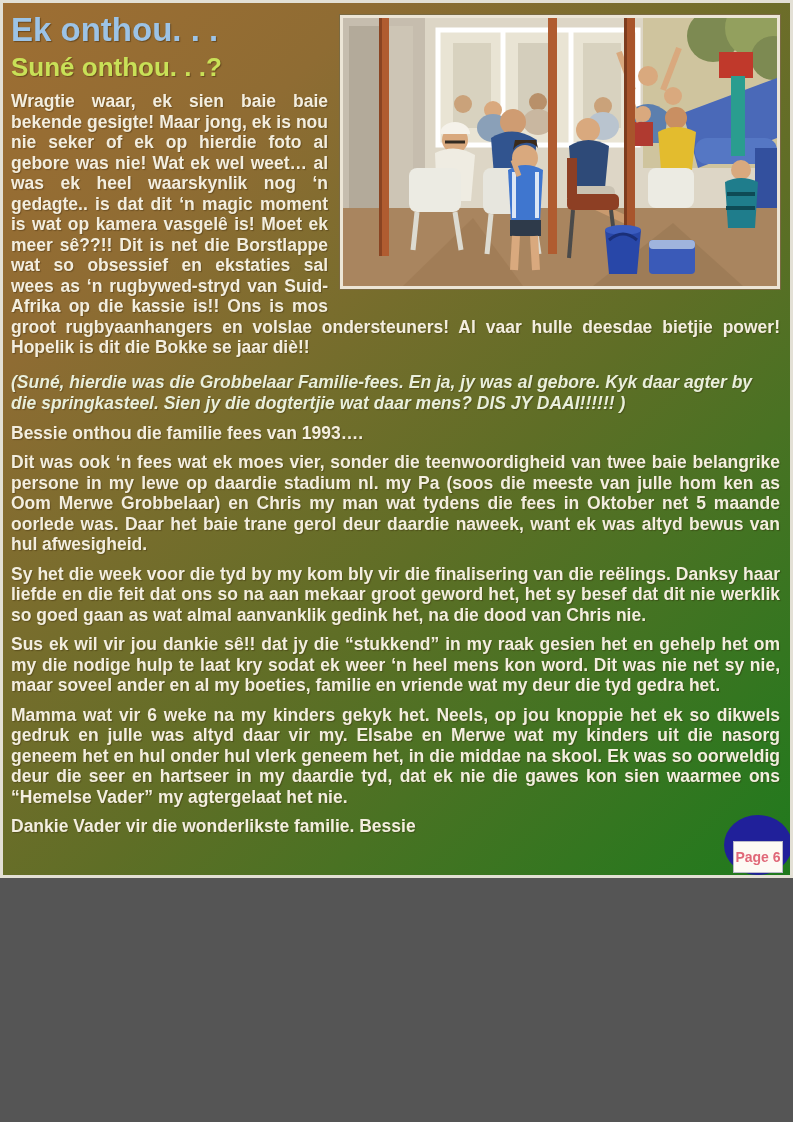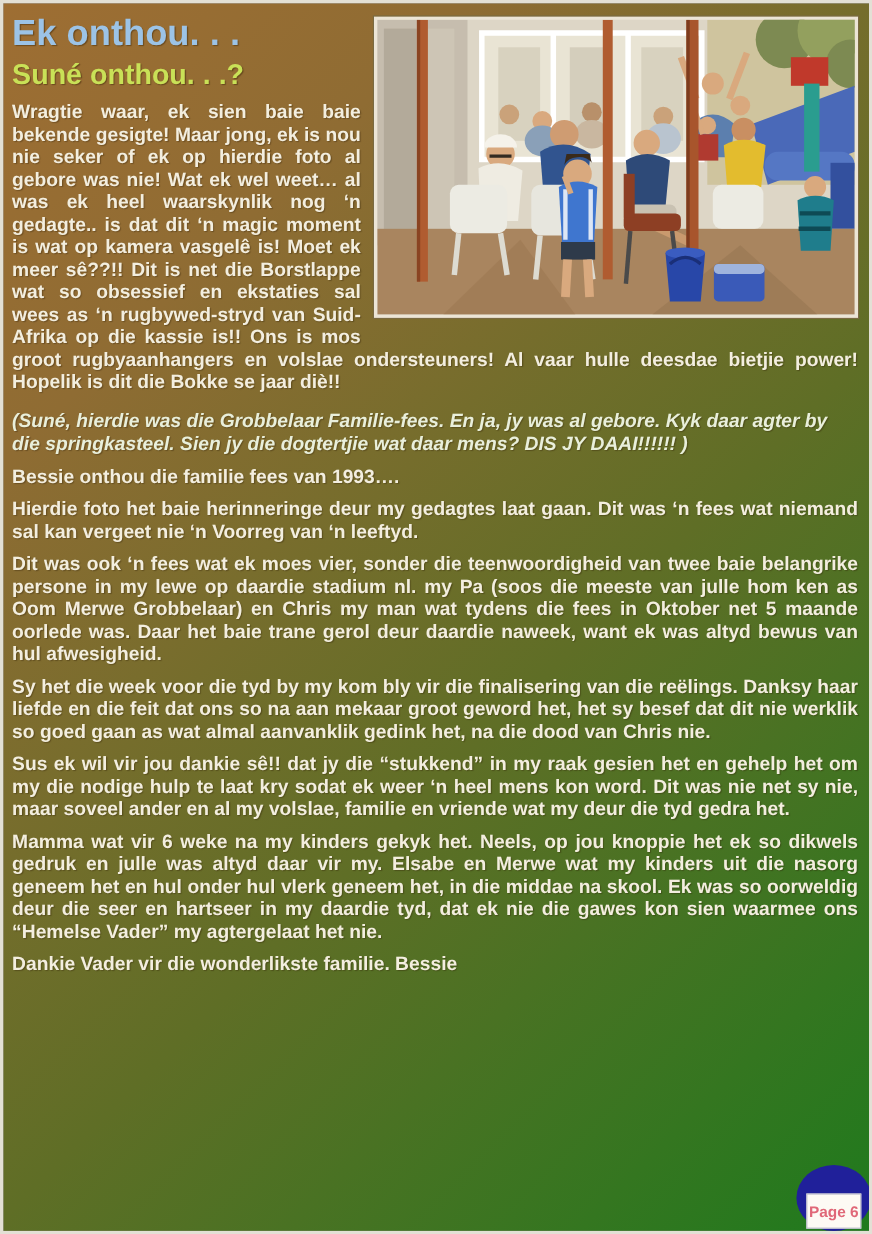--- a/index.html
+++ b/index.html
@@ -1,18 +1,18 @@
 <!DOCTYPE html>
 <html><head>
 <meta charset="utf-8">
 <style>
   html,body{margin:0;padding:0;background:#555;}
   .page{
     position:relative;
-    width:793px;height:1122px;
+    width:793px;height:878px;
     box-sizing:border-box;
     border:3px solid #e3e0d5;
     background:linear-gradient(135deg,#9e6e33 0%,#8f6c33 22%,#5f6e26 58%,#1f7a1d 100%);
     font-family:"Liberation Sans", sans-serif;
     font-weight:bold;
     overflow:hidden;
   }
   .content{padding:6px 10px 0 8px;}
   h1{
     margin:2px 0 4px 0;
@@ -190,24 +190,23 @@
     <h2>Suné onthou. . .?</h2>
 
     <p class="body just">Wragtie waar, ek sien baie baie bekende gesigte!  Maar jong, ek is nou nie seker of ek op hierdie foto al gebore was nie!  Wat ek wel weet… al was ek heel waarskynlik nog ‘n gedagte.. is dat dit ‘n magic moment is wat op kamera vasgelê is!  Moet ek meer sê??!!  Dit is net die Borstlappe wat so obsessief en ekstaties sal wees as ‘n rugbywed-stryd van Suid-Afrika op die kassie is!!  Ons is mos groot rugbyaanhangers en volslae ondersteuners!  Al vaar hulle deesdae bietjie power!  Hopelik is dit die Bokke se jaar diè!!</p>
 
     <p class="note">(Suné, hierdie was die Grobbelaar Familie-fees.  En ja, jy was al gebore.  Kyk daar agter by die springkasteel.  Sien jy die dogtertjie wat daar mens?  DIS JY DAAI!!!!!! )</p>
 
     <div class="clear"></div>
 
 
     <p class="body">Bessie onthou die familie fees van 1993….</p>
-    <p class="body just">Hierdie foto het baie herinneringe deur my gedagtes laat gaan. Dit was ‘n fees wat niemand sal kan vergeet  nie ‘n Voorreg van ‘n leeftyd.</p>
     <p class="body just">Dit was ook ‘n fees wat ek moes vier, sonder die teenwoordigheid van twee baie belangrike persone in my lewe op daardie stadium nl.  my Pa (soos die meeste van julle hom ken as Oom Merwe Grobbelaar) en Chris my man wat tydens die fees in Oktober net 5 maande oorlede was.  Daar het baie trane gerol deur daardie naweek, want ek was altyd bewus van hul afwesigheid.</p>
     <p class="body just">Sy het die week voor die tyd by my kom bly vir die finalisering van die reëlings. Danksy haar liefde en die feit dat ons so na aan mekaar groot geword het, het sy besef dat dit nie werklik so goed gaan as wat almal aanvanklik gedink het, na die dood van Chris nie.</p>
-    <p class="body just">Sus ek wil vir jou dankie sê!! dat jy die “stukkend” in my raak gesien het en gehelp het om my die nodige hulp te laat kry sodat ek weer ‘n heel mens kon word. Dit was nie net sy nie, maar soveel ander  en al my volslae, familie en vriende wat my deur die tyd gedra het.</p>
+    <p class="body just">Sus ek wil vir jou dankie sê!! dat jy die “stukkend” in my raak gesien het en gehelp het om my die nodige hulp te laat kry sodat ek weer ‘n heel mens kon word. Dit was nie net sy nie, maar soveel ander  en al my boeties, familie en vriende wat my deur die tyd gedra het.</p>
     <p class="body just">Mamma wat vir 6 weke na my kinders gekyk het. Neels, op jou knoppie het ek so dikwels gedruk en julle was altyd daar vir my. Elsabe en Merwe wat my kinders uit die nasorg geneem het en hul onder hul vlerk geneem het, in die middae na skool. Ek was so oorweldig deur die seer en hartseer in my daardie tyd, dat ek nie die gawes kon sien waarmee ons “Hemelse Vader” my agtergelaat het nie.</p>
     <p class="body">Dankie Vader vir die wonderlikste familie. Bessie</p>
 
   </div>
 
   <div class="badge">
     <span class="badge-inner">Page 6</span>
   </div>
 </div>
 

